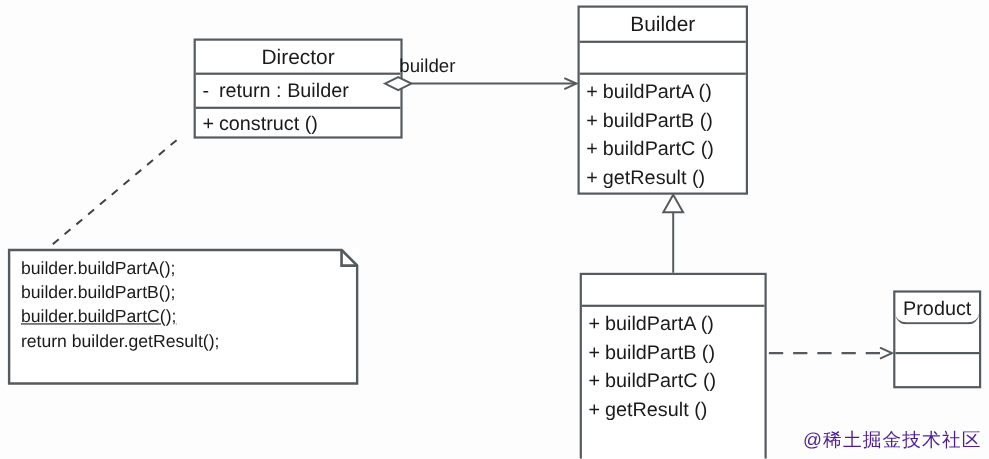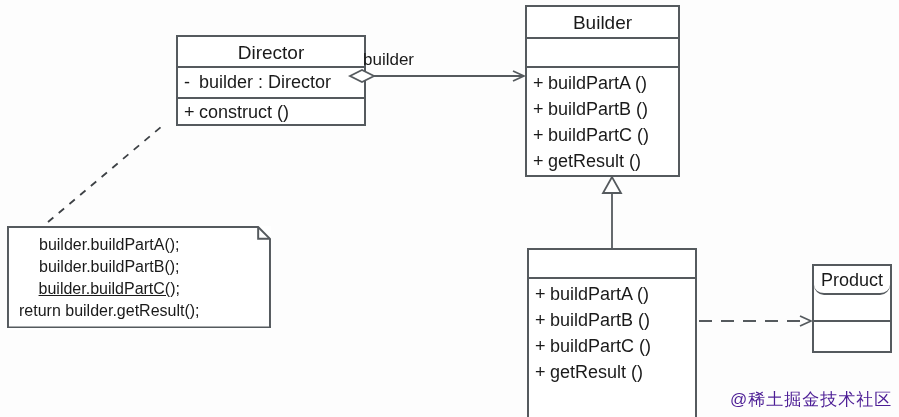--- a/index.html
+++ b/index.html
@@ -87,21 +87,21 @@
 
 <div id="canvas">
 
   <div class="uml-class" style="left:160px; top:35px; width:190px; height:91px;margin-left:16px;">
     <div class="uml-compartment" style="height:31px; line-height:31px;">
       <div class="class-title" style="font-size:19px;">Director</div>
     </div>
     <div class="uml-compartment" style="height:31px; padding:0 6px;">
       <div class="member-row" style="height:29px; font-size:18px;">
         <span class="member-vis">-</span>
-        <span class="member-text">builder : Director</span>
+        <span class="member-text">return : Builder</span>
       </div>
     </div>
     <div class="uml-compartment last" style="height:27px; padding:0 6px;">
       <div class="member-row" style="height:27px; font-size:18px;">
         <span class="member-vis">+</span>
         <span class="member-text">construct ()</span>
       </div>
     </div>
   </div>
 
@@ -153,21 +153,21 @@
   </div>
 
   <div class="uml-class" style="left:812px; top:264px; width:80px; height:89px;">
     <div class="uml-compartment" style="height:29px; line-height:29px;border-radius:10px;">
       <div class="class-title" style="font-size:18px;">Product</div>
     </div>
     <div class="uml-compartment" style="height:27px;"></div>
     <div class="uml-compartment last" style="height:29px;"></div>
   </div>
 
-  <div class="uml-note" style="left:7px; top:226px; width:264px; height:104px;text-align:center;">
+  <div class="uml-note" style="left:7px; top:226px; width:319px; height:104px;">
     <svg class="note-body" viewBox="0 0 268 104" preserveAspectRatio="none">
       <path d="M1,1 L255,1 L267,13 L267,103 L1,103 Z" fill="#ffffff" stroke="#555a5e" stroke-width="2"></path>
       <path d="M255,1 L255,13 L267,13" fill="none" stroke="#555a5e" stroke-width="2"></path>
     </svg>
     <div style="position:absolute; left:12px; top:8px;">
       <div class="note-line" style="font-size:16px; line-height:22px;">builder.buildPartA();</div>
       <div class="note-line" style="font-size:16px; line-height:22px;">builder.buildPartB();</div>
       <div class="note-line" style="font-size:16px; line-height:22px;text-decoration:underline;">builder.buildPartC();</div>
       <div class="note-line" style="font-size:16px; line-height:22px;">return builder.getResult();</div>
     </div>

